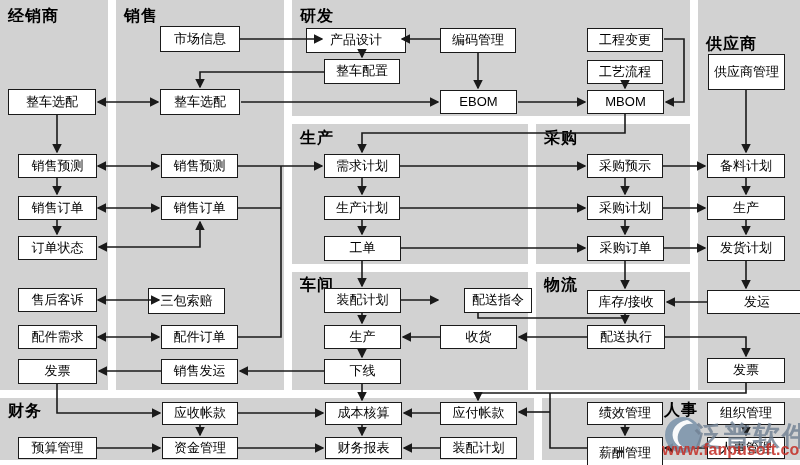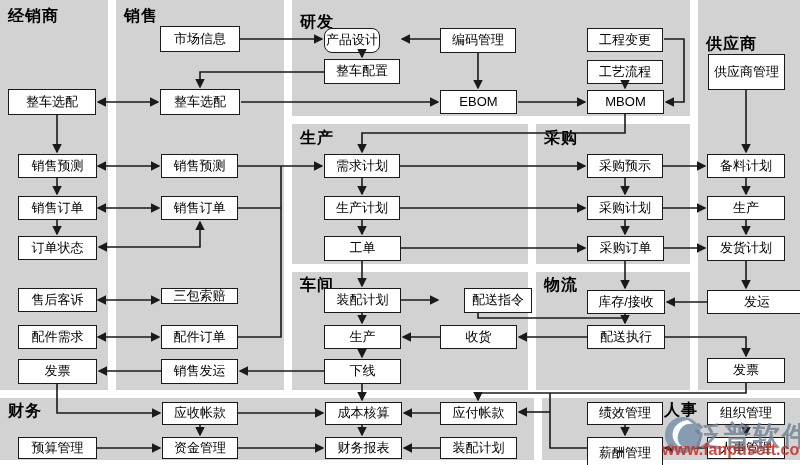--- a/index.html
+++ b/index.html
@@ -21,21 +21,21 @@
 </head>
 <body>
 
 <div id="canvas">
   <div id="sections">
       <div class="section" style="left: 0px; top: 0px; width: 108px; height: 390px; background: rgb(210, 210, 210);"></div>
       <div class="section-label" style="left: 8px; top: 6px;">经销商</div>
       <div class="section" style="left: 116px; top: 0px; width: 168px; height: 390px; background: rgb(210, 210, 210);"></div>
       <div class="section-label" style="left: 124px; top: 6px;">销售</div>
       <div class="section" style="left: 292px; top: 0px; width: 398px; height: 116px; background: rgb(210, 210, 210);"></div>
-      <div class="section-label" style="left: 300px; top: 12px;">研发</div>
+      <div class="section-label" style="left: 300px; top: 6px;">研发</div>
       <div class="section" style="left: 698px; top: 0px; width: 102px; height: 390px; background: rgb(210, 210, 210);"></div>
       <div class="section-label" style="left: 706px; top: 6px; margin-top: 28px;">供应商</div>
       <div class="section" style="left: 292px; top: 124px; width: 236px; height: 140px; background: rgb(210, 210, 210);"></div>
       <div class="section-label" style="left: 300px; top: 128px;">生产</div>
       <div class="section" style="left: 536px; top: 124px; width: 154px; height: 140px; background: rgb(210, 210, 210);"></div>
       <div class="section-label" style="left: 544px; top: 128px;">采购</div>
       <div class="section" style="left: 292px; top: 272px; width: 236px; height: 118px; background: rgb(210, 210, 210);"></div>
       <div class="section-label" style="left: 300px; top: 275px;">车间</div>
       <div class="section" style="left: 536px; top: 272px; width: 154px; height: 118px; background: rgb(210, 210, 210);"></div>
       <div class="section-label" style="left: 544px; top: 275px;">物流</div>
@@ -49,24 +49,24 @@
       <div class="node" style="left: 18px; top: 154px; width: 79px; height: 24px;">销售预测</div>
       <div class="node" style="left: 18px; top: 196px; width: 79px; height: 24px;">销售订单</div>
       <div class="node" style="left: 18px; top: 236px; width: 79px; height: 24px;">订单状态</div>
       <div class="node" style="left: 18px; top: 288px; width: 79px; height: 24px;">售后客诉</div>
       <div class="node" style="left: 18px; top: 325px; width: 79px; height: 24px;">配件需求</div>
       <div class="node" style="left: 18px; top: 359px; width: 79px; height: 25px;">发票</div>
       <div class="node" style="left: 160px; top: 26px; width: 80px; height: 26px;">市场信息</div>
       <div class="node" style="left: 160px; top: 89px; width: 80px; height: 26px;">整车选配</div>
       <div class="node" style="left: 161px; top: 154px; width: 77px; height: 24px;">销售预测</div>
       <div class="node" style="left: 161px; top: 196px; width: 77px; height: 24px;">销售订单</div>
-      <div class="node" style="left: 161px; top: 288px; width: 77px; height: 16px;">三包索赔</div>
+      <div class="node" style="left: 148px; top: 288px; width: 77px; height: 26px;">三包索赔</div>
       <div class="node" style="left: 161px; top: 325px; width: 77px; height: 24px;">配件订单</div>
       <div class="node" style="left: 161px; top: 359px; width: 77px; height: 25px;">销售发运</div>
-      <div class="node" style="left: 324px; top: 28px; width: 56px; height: 25px; border-radius: 8px;">产品设计</div>
+      <div class="node" style="left: 306px; top: 28px; width: 100px; height: 25px;">产品设计</div>
       <div class="node" style="left: 324px; top: 59px; width: 76px; height: 25px;">整车配置</div>
       <div class="node" style="left: 440px; top: 28px; width: 76px; height: 25px;">编码管理</div>
       <div class="node" style="left: 440px; top: 90px; width: 77px; height: 24px;">EBOM</div>
       <div class="node" style="left: 587px; top: 28px; width: 76px; height: 24px;">工程变更</div>
       <div class="node" style="left: 587px; top: 60px; width: 76px; height: 24px;">工艺流程</div>
       <div class="node" style="left: 587px; top: 90px; width: 77px; height: 24px;">MBOM</div>
       <div class="node" style="left: 324px; top: 154px; width: 76px; height: 24px;">需求计划</div>
       <div class="node" style="left: 324px; top: 196px; width: 76px; height: 24px;">生产计划</div>
       <div class="node" style="left: 324px; top: 236px; width: 77px; height: 25px;">工单</div>
       <div class="node" style="left: 587px; top: 154px; width: 76px; height: 24px;">采购预示</div>

